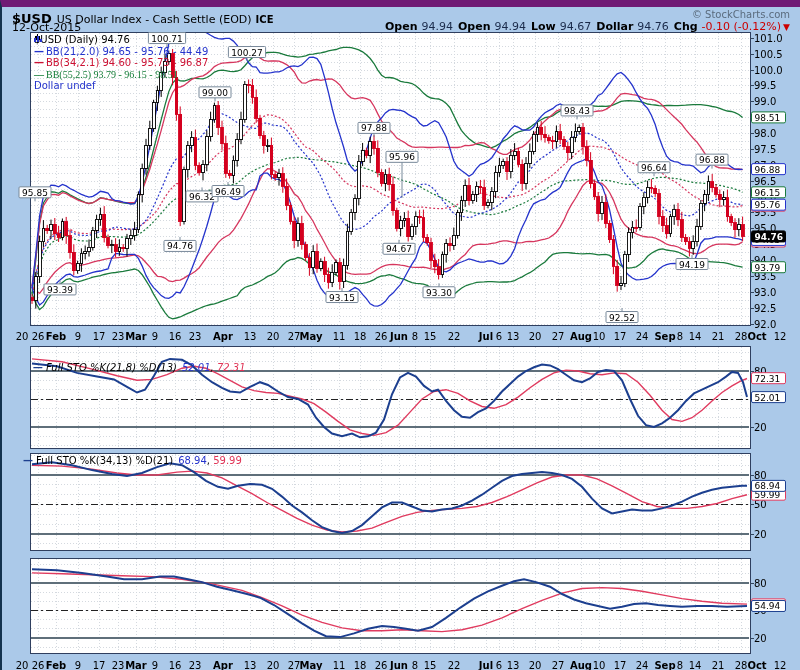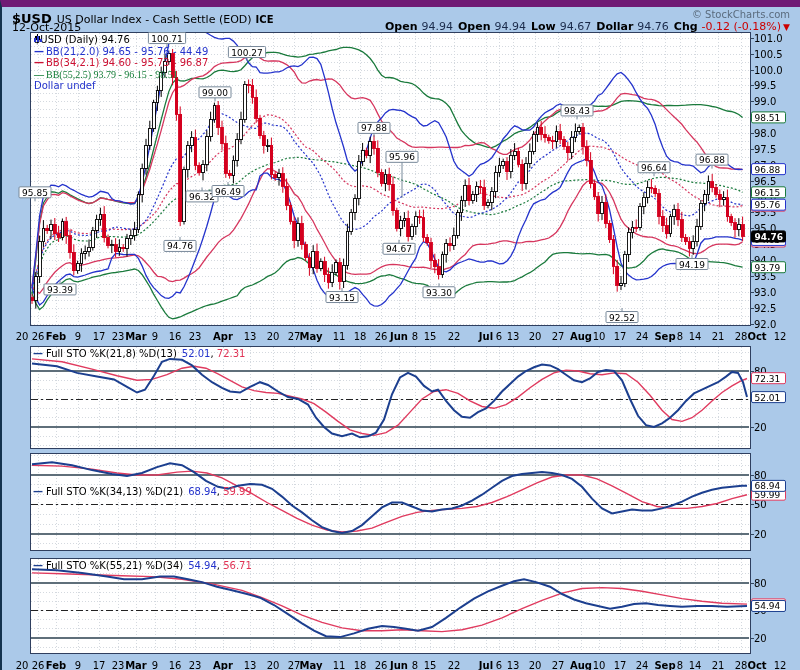--- a/index.html
+++ b/index.html
@@ -43,21 +43,21 @@
 
 <div class="wrap">
 
   <div class="hdr-line1">
     <span class="sym">$USD</span><span class="ttl">US Dollar Index - Cash Settle (EOD)</span><span class="exch">ICE</span>
   </div>
   <div class="copyright">© StockCharts.com</div>
   <div class="hdr-date">12-Oct-2015</div>
 
   <div class="quote">
-    <span class="lbl">Open</span><span class="val">94.94</span><span class="lbl">Open</span><span class="val">94.94</span><span class="lbl">Low</span><span class="val">94.67</span><span class="lbl">Dollar</span><span class="val">94.76</span><span class="lbl">Chg</span><span class="chg">-0.12 (-0.18%)</span><span class="arrow">▼</span>
+    <span class="lbl">Open</span><span class="val">94.94</span><span class="lbl">Open</span><span class="val">94.94</span><span class="lbl">Low</span><span class="val">94.67</span><span class="lbl">Dollar</span><span class="val">94.76</span><span class="lbl">Chg</span><span class="chg">-0.10 (-0.12%)</span><span class="arrow">▼</span>
   </div>
 
   <svg id="chart" width="800" height="670" viewBox="0 0 800 670">
       <defs>
         <clipPath id="cMain">
           <rect x="29" y="26" width="718" height="291"></rect>
         </clipPath>
         <clipPath id="cS0">
           <rect x="29" y="340" width="718" height="100"></rect>
         </clipPath>
@@ -1014,22 +1014,19 @@
     <div class="row lg-blue"><span class="dash">—</span><span>BB(21,2.0) 94.65 - 95.76 - 44.49</span></div>
     <div class="row lg-red"><span class="dash">—</span><span>BB(34,2.1) 94.60 - 95.73 - 96.87</span></div>
     <div class="row lg-green"><span class="dash">—</span><span>BB(55,2.5) 93.79 - 96.15 - 98.51</span></div>
     <div class="row lg-blue"><svg class="icn" width="9" height="8">
           <rect x="0" y="4" width="2" height="4" fill="#2433cc"></rect>
           <rect x="3" y="2" width="2" height="6" fill="#2433cc"></rect>
           <rect x="6" y="5" width="2" height="3" fill="#2433cc"></rect>
         </svg><span>Dollar undef</span></div>
   </div>
 
-  <div class="legend-sto" style="left:31px;top:341px;">
+  <div class="legend-sto" style="left:31px;top:355px;font-style:italic;">
     <span class="dash">—</span><span>Full STO %K(21,8) %D(13)</span><span class="kv">52.01</span><span class="sep">, </span><span class="dv">72.31</span>
   </div>
-  <div class="legend-sto" style="left:31px;top:448px;margin-top:31px;">
+  <div class="legend-sto" style="left:21px;top:448px;">
     <span class="dash">—</span><span>Full STO %K(34,13) %D(21)</span><span class="kv">68.94</span><span class="sep">, </span><span class="dv">59.99</span>
-  </div>
-  <div class="legend-sto" style="left:31px;top:553px;">
-    <span class="dash">—</span><span>Full STO %K(55,21) %D(34)</span><span class="kv">54.94</span><span class="sep">, </span><span class="dv">56.71</span>
   </div>
 </div>
 
 </body></html>

